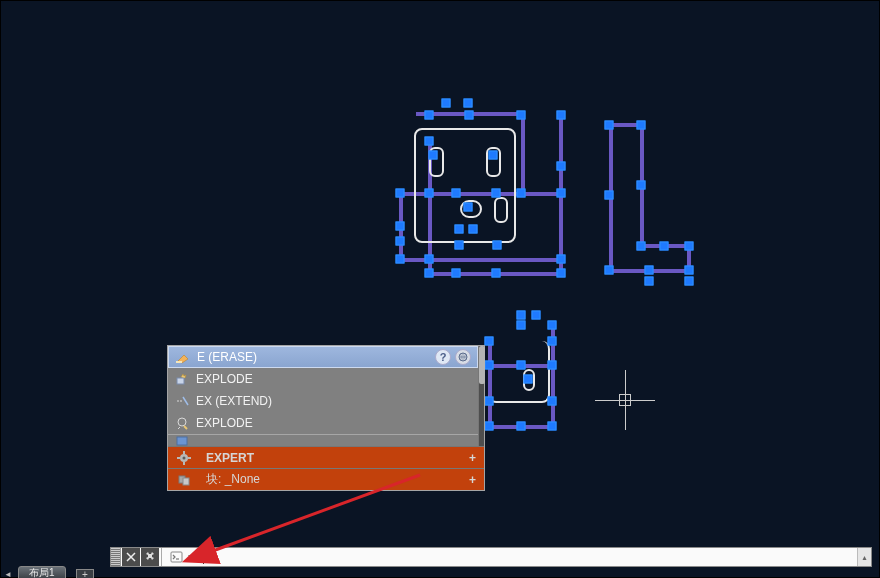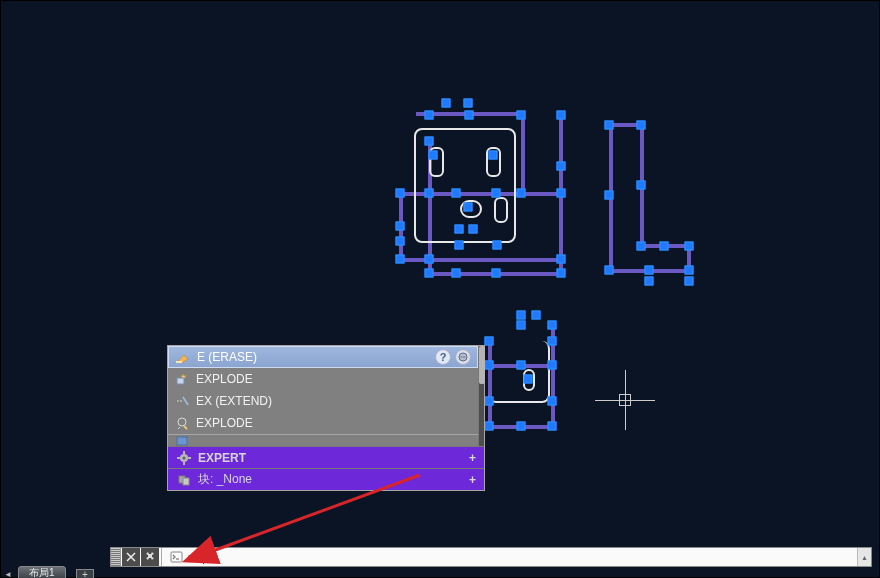--- a/index.html
+++ b/index.html
@@ -121,25 +121,25 @@
     display:flex; align-items:center; justify-content:center; font-size:11px; font-weight:bold;
     border:1px solid #aac;
   }
 
   
   .sv-row {
     height: 22px;
     display:flex;
     align-items:center;
     padding: 0 8px;
-    background: #6d28d9;
+    background: #c2410c;
     color: #d6d6d6;
     border-top: 1px solid #777;
     position: relative;
-    gap:6px;
+    gap:14px;
   }
   .sv-plus { position:absolute; right:8px; color:#d6d6d6; font-weight:bold; }
 
   
   .cmdbar {
     position: absolute;
     left: 110px;
     top: 547px;
     height: 20px;
     background: #fafafa;

